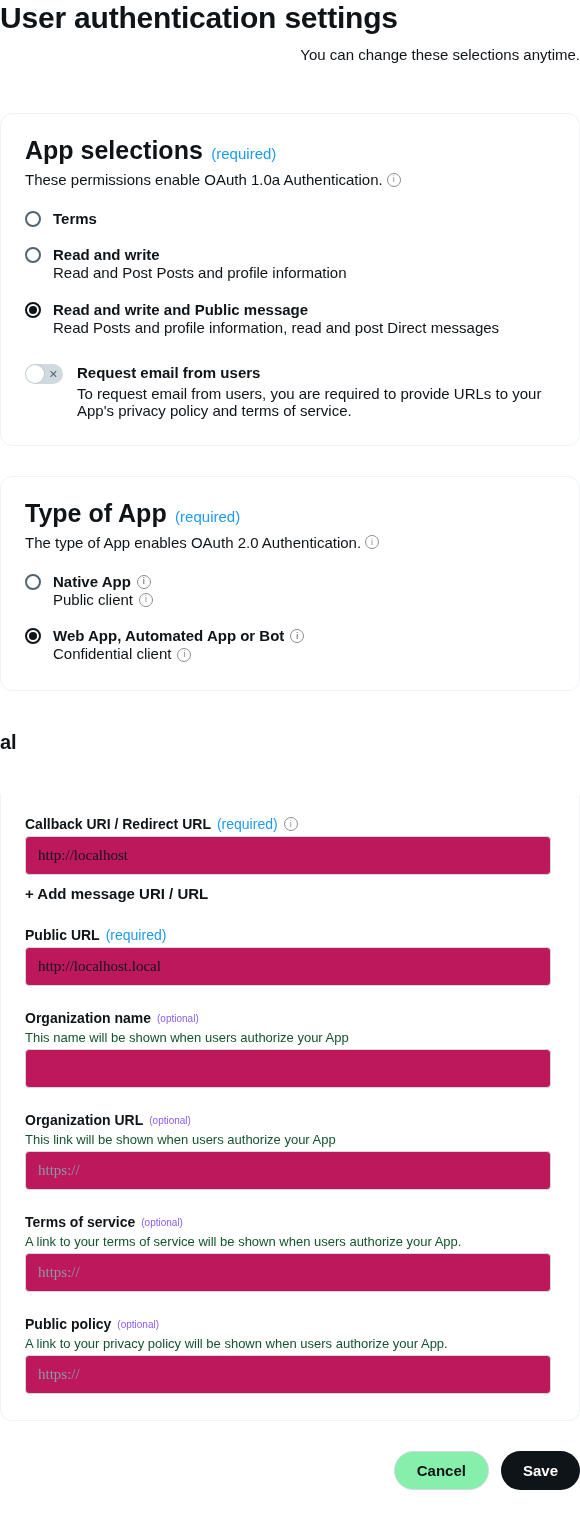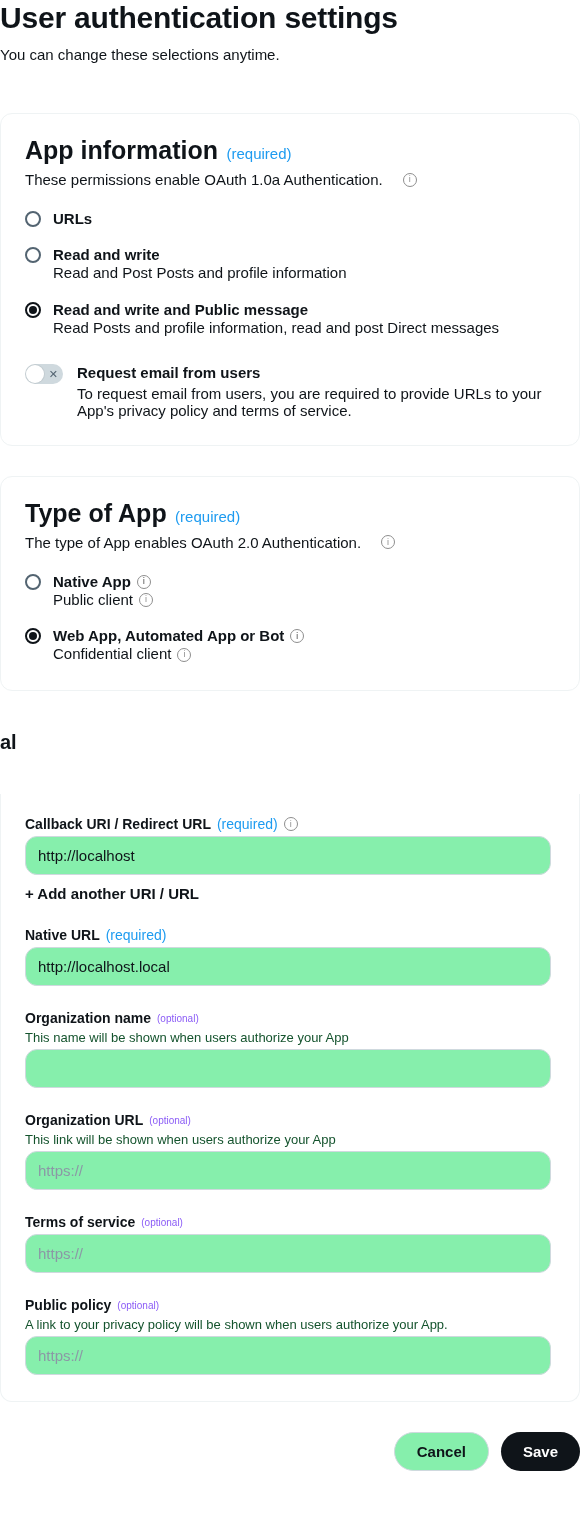--- a/index.html
+++ b/index.html
@@ -5,21 +5,21 @@
     * { box-sizing: border-box; margin: 0; padding: 0; }
     body {
       font-family: -apple-system, BlinkMacSystemFont, "Segoe UI", Helvetica, Arial, sans-serif;
       color: #0f1419;
       background: #fff;
       width: 580px;
       padding-bottom: 30px;
     }
     .page-header { padding: 0 0 20px 0; }
     .page-title { font-size: 30px; font-weight: 800; letter-spacing: -0.2px; line-height: 1.2; }
-    .page-subtitle { font-size: 15px; margin-top: 10px; color: #0f1419; }
+    .page-subtitle { font-size: 15px; margin-top: 10px; color: #0f1419; text-align: right; }
 
     .card {
       border: 1px solid #eff3f4;
       border-radius: 12px;
       padding: 22px 24px 26px 24px;
       margin-top: 30px;
       background: #fff;
     }
     .card.cutoff {
       border-top-left-radius: 0;
@@ -32,21 +32,21 @@
     .cutoff-header {
       font-size: 20px;
       font-weight: 800;
       padding: 20px 0 10px 0;
       margin-top: 20px;
     }
 
     .section-title-row { display: inline; }
     .section-title { font-size: 25px; font-weight: 800; display: inline; }
     .required { color: #1d9bf0; font-weight: 400; font-size: 15px; margin-left: 4px; }
-    .section-desc { font-size: 15px; margin-top: 6px; color: #0f1419; display: flex; align-items: center; gap: 20px; }
+    .section-desc { font-size: 15px; margin-top: 6px; color: #0f1419; display: flex; align-items: center; gap: 4px; }
 
     .info-icon {
       display: inline-flex;
       align-items: center;
       justify-content: center;
       width: 14px;
       height: 14px;
       border: 1px solid #8e8e8e;
       border-radius: 50%;
       font-size: 9px;
@@ -120,26 +120,26 @@
 
     .field { margin-bottom: 24px; }
     .field-label-row { display: flex; align-items: center; gap: 6px; margin-bottom: 4px; flex-wrap: wrap; }
     .field-label { font-size: 14px; font-weight: 700; }
     .field-req { color: #1d9bf0; font-size: 14px; font-weight: 400; }
     .field-opt { color: #8b5cf6; font-size: 10px; font-weight: 400; }
     .field-help { font-size: 13px; color: #14532d; margin-bottom: 4px; }
     .text-input {
       width: 100%;
       border: 1px solid #cfd9de;
-      border-radius: 12px;
+      border-radius: 4px;
       padding: 10px 12px;
       font-size: 15px;
-      font-family: Liberation Sans, sans-serif;
+      font-family: Liberation Serif, serif;
       color: #0f1419;
-      background: #86efac;
+      background: #be185d;
       outline: none;
     }
     .text-input::placeholder { color: #8b98a5; }
 
     .add-link {
       font-size: 15px;
       font-weight: 700;
       margin-top: 10px;
       cursor: pointer;
       display: inline-block;
@@ -173,33 +173,33 @@
 </head>
 <body>
 
 <div class="page-header">
   <h1 class="page-title">User authentication settings</h1>
   <p class="page-subtitle">You can change these selections anytime.</p>
 </div>
 
 <div class="card">
   <div class="section-title-row">
-    <span class="section-title">App information</span>
+    <span class="section-title">App selections</span>
     <span class="required">(required)</span>
   </div>
   <div class="section-desc">
     <span>These permissions enable OAuth 1.0a Authentication.</span>
     <span class="info-icon">i</span>
   </div>
 
   <div class="radio-group">
     <div class="radio-row">
       <div class="radio-circle"></div>
       <div class="radio-content">
-        <div class="radio-label">URLs</div>
+        <div class="radio-label">Terms</div>
       </div>
     </div>
     <div class="radio-row">
       <div class="radio-circle"></div>
       <div class="radio-content">
         <div class="radio-label">Read and write</div>
         <div class="radio-sub">Read and Post Posts and profile information</div>
       </div>
     </div>
     <div class="radio-row">
@@ -267,26 +267,26 @@
 
 <div class="card cutoff">
 
   <div class="field">
     <div class="field-label-row">
       <span class="field-label">Callback URI / Redirect URL</span>
       <span class="field-req">(required)</span>
       <span class="info-icon">i</span>
     </div>
     <input type="text" class="text-input" value="http://localhost" style="">
-    <div class="add-link">+ Add another URI / URL</div>
-  </div>
-
-  <div class="field">
-    <div class="field-label-row">
-      <span class="field-label">Native URL</span>
+    <div class="add-link">+ Add message URI / URL</div>
+  </div>
+
+  <div class="field">
+    <div class="field-label-row">
+      <span class="field-label">Public URL</span>
       <span class="field-req">(required)</span>
     </div>
     <input type="text" class="text-input" value="http://localhost.local" style="">
   </div>
 
   <div class="field">
     <div class="field-label-row">
       <span class="field-label">Organization name</span>
       <span class="field-opt">(optional)</span>
     </div>
@@ -301,20 +301,21 @@
     </div>
     <div class="field-help">This link will be shown when users authorize your App</div>
     <input type="text" class="text-input" placeholder="https://" style="">
   </div>
 
   <div class="field">
     <div class="field-label-row">
       <span class="field-label">Terms of service</span>
       <span class="field-opt">(optional)</span>
     </div>
+    <div class="field-help">A link to your terms of service will be shown when users authorize your App.</div>
     <input type="text" class="text-input" placeholder="https://" style="">
   </div>
 
   <div class="field" style="margin-bottom:0">
     <div class="field-label-row">
       <span class="field-label">Public policy</span>
       <span class="field-opt">(optional)</span>
     </div>
     <div class="field-help">A link to your privacy policy will be shown when users authorize your App.</div>
     <input type="text" class="text-input" placeholder="https://" style="">

